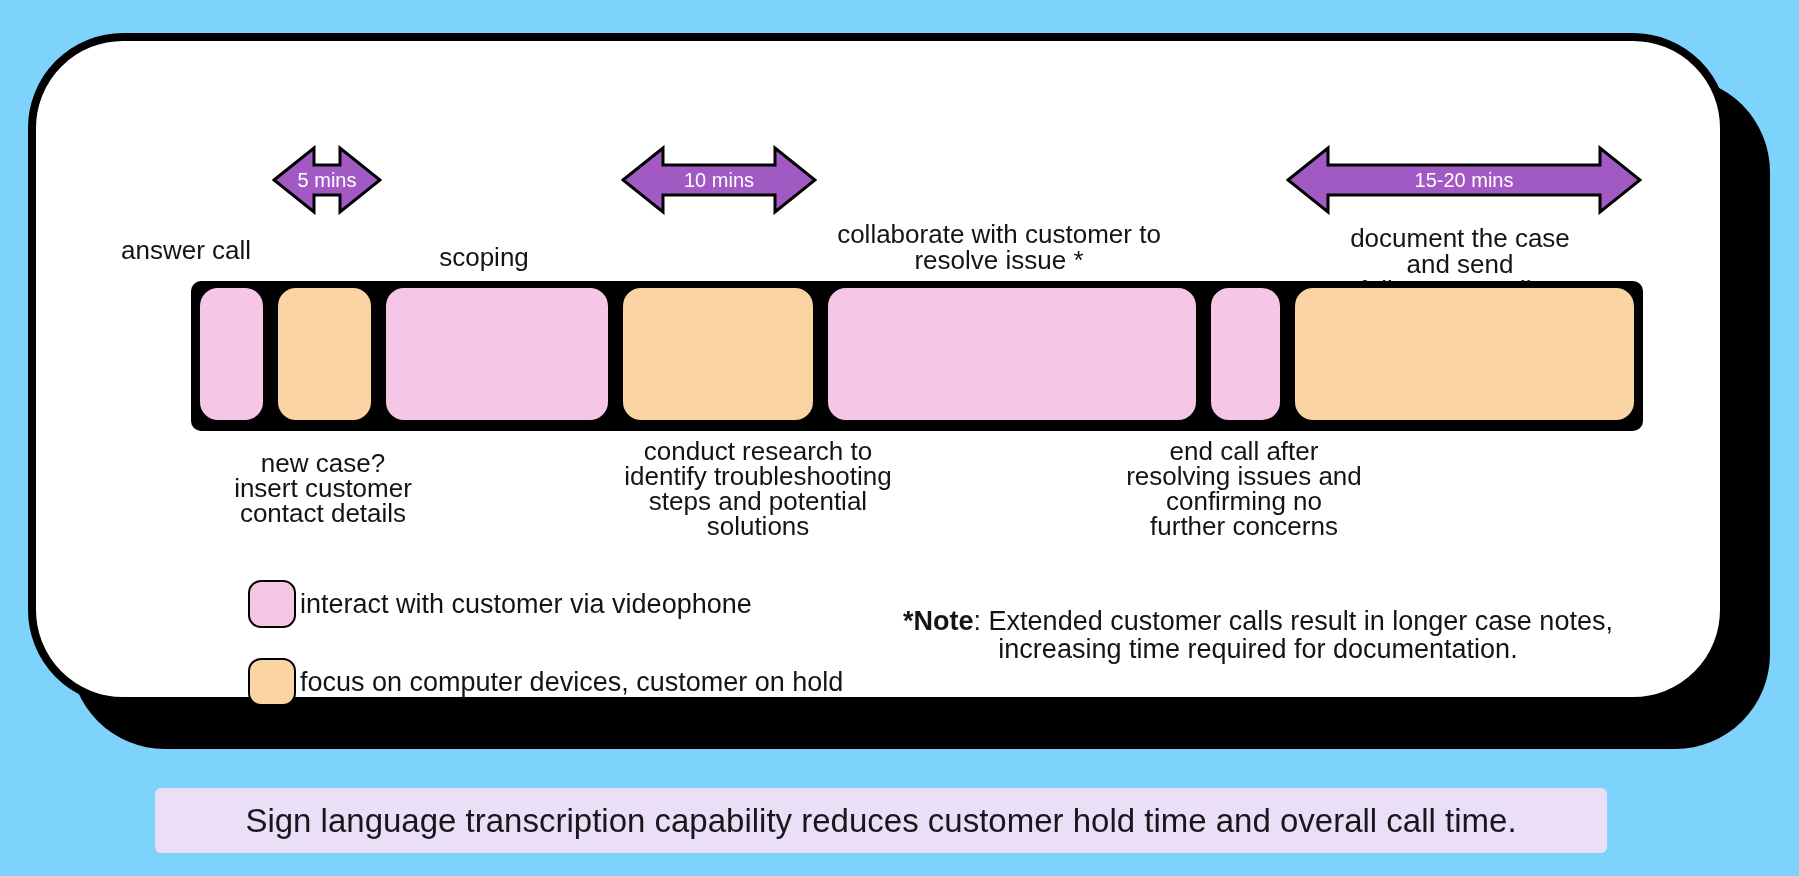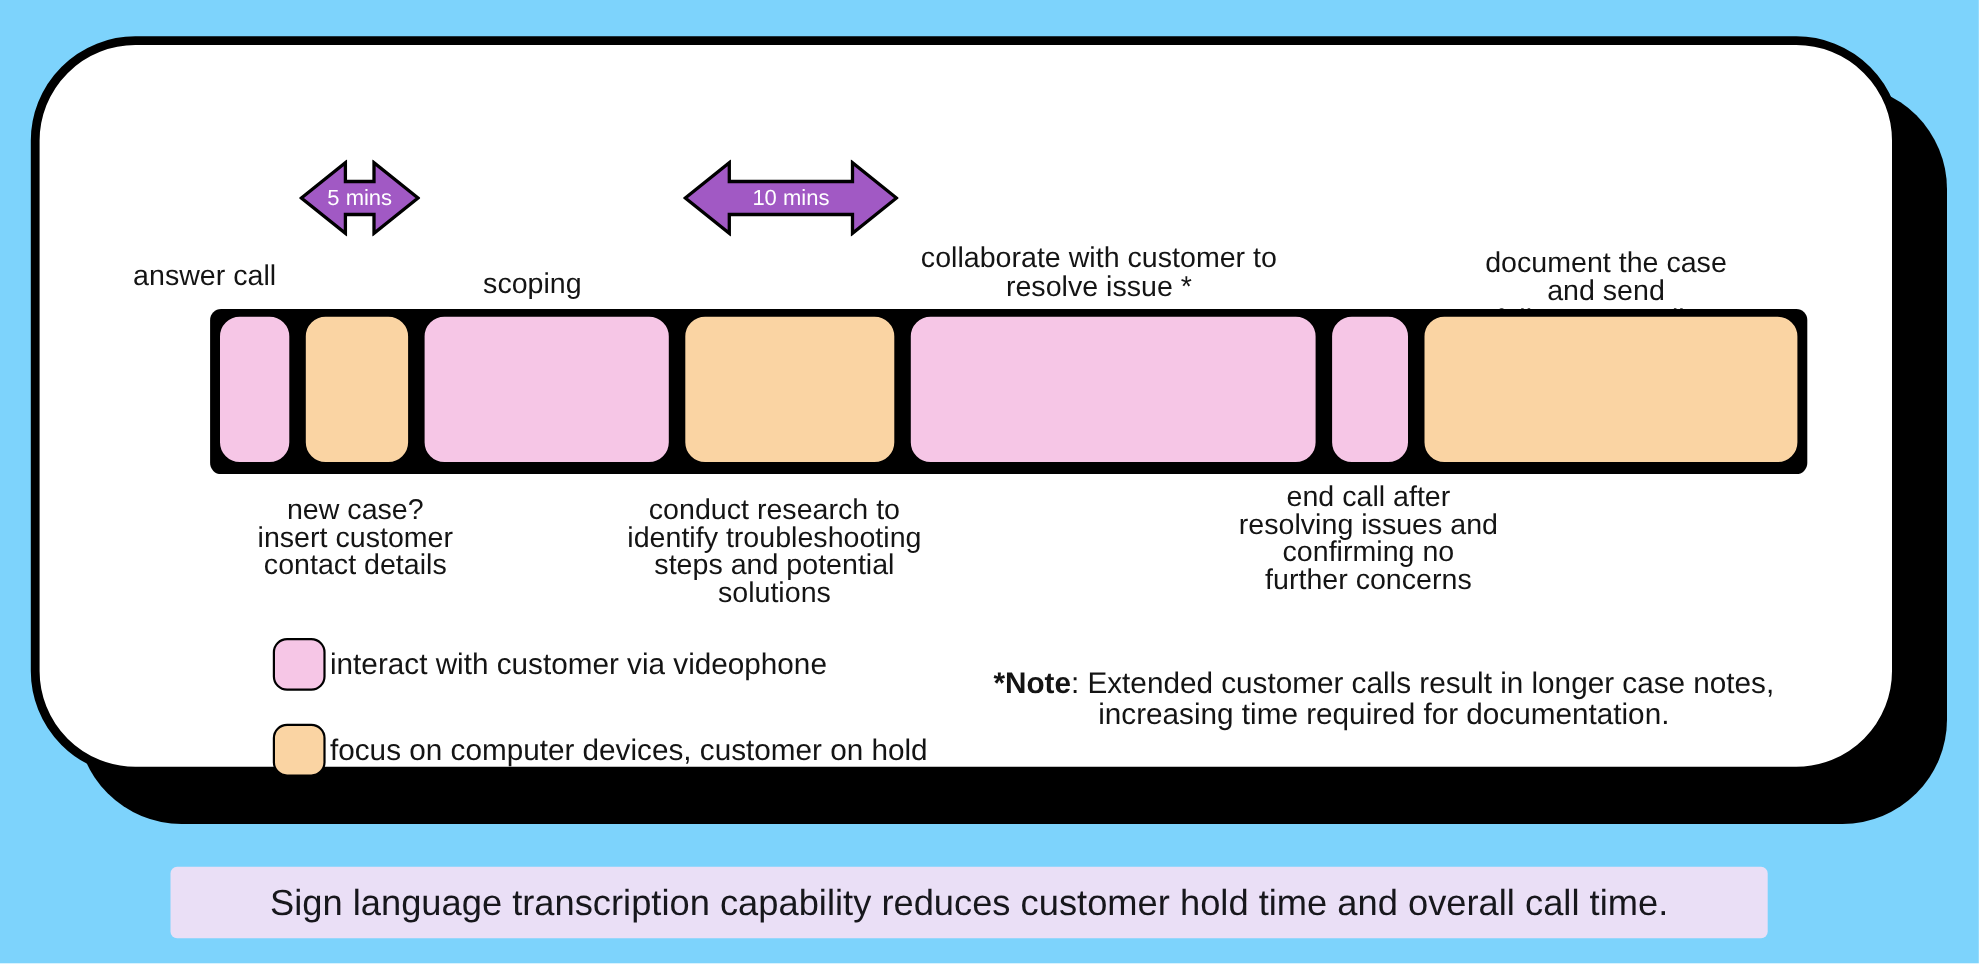--- a/index.html
+++ b/index.html
@@ -68,21 +68,21 @@
     white-space: pre-line;
     color: #141414;
   }
   .lbl.center { transform: translateX(-50%); text-align: center; }
   .lbl-answer      { left: 85px;  top: 196px; }
   .lbl-scoping     { left: 408px; top: 203px; margin-left: 40px; }
   .lbl-collaborate { left: 963px; top: 180px; }
   .lbl-document    { left: 1424px; top: 184px; }
   .lbl-below { line-height: 25px; }
   .lbl-newcase  { left: 287px;  top: 410px; }
-  .lbl-research { left: 668px;  top: 398px; margin-top: 12px; }
+  .lbl-research { left: 722px;  top: 398px; }
   .lbl-endcall  { left: 1208px; top: 398px; }
 
   .legend-item {
     position: absolute;
     left: 212px;
     display: flex;
     align-items: center;
     gap: 4px;
   }
   .legend-item-1 { top: 539px; }
@@ -133,20 +133,26 @@
         <polygon points="2,35 42,3 42,20 68,20 68,3 108,35 68,67 68,50 42,50 42,67"></polygon>
         <text x="55" y="35" text-anchor="middle" dominant-baseline="central">5 mins</text>
       </svg>
     </div>
     <div class="arrow arrow-2">
       <svg width="196" height="70" viewBox="0 0 196 70">
         <polygon points="2,35 42,3 42,20 154,20 154,3 194,35 154,67 154,50 42,50 42,67"></polygon>
         <text x="98" y="35" text-anchor="middle" dominant-baseline="central">10 mins</text>
       </svg>
     </div>
+    <div class="arrow arrow-3">
+      <svg width="356" height="70" viewBox="0 0 356 70">
+        <polygon points="2,35 42,3 42,20 314,20 314,3 354,35 314,67 314,50 42,50 42,67"></polygon>
+        <text x="178" y="35" text-anchor="middle" dominant-baseline="central">15-20 mins</text>
+      </svg>
+    </div>
 
     <div class="lbl lbl-answer">answer call</div>
     <div class="lbl center lbl-scoping">scoping</div>
     <div class="lbl center lbl-collaborate">collaborate with customer to
 resolve issue *</div>
     <div class="lbl center lbl-document">document the case and send
 follow up email to customer *</div>
 
     <div class="timeline-bar">
       <div class="segment" style="flex-grow:64" data-color="pink"></div>

